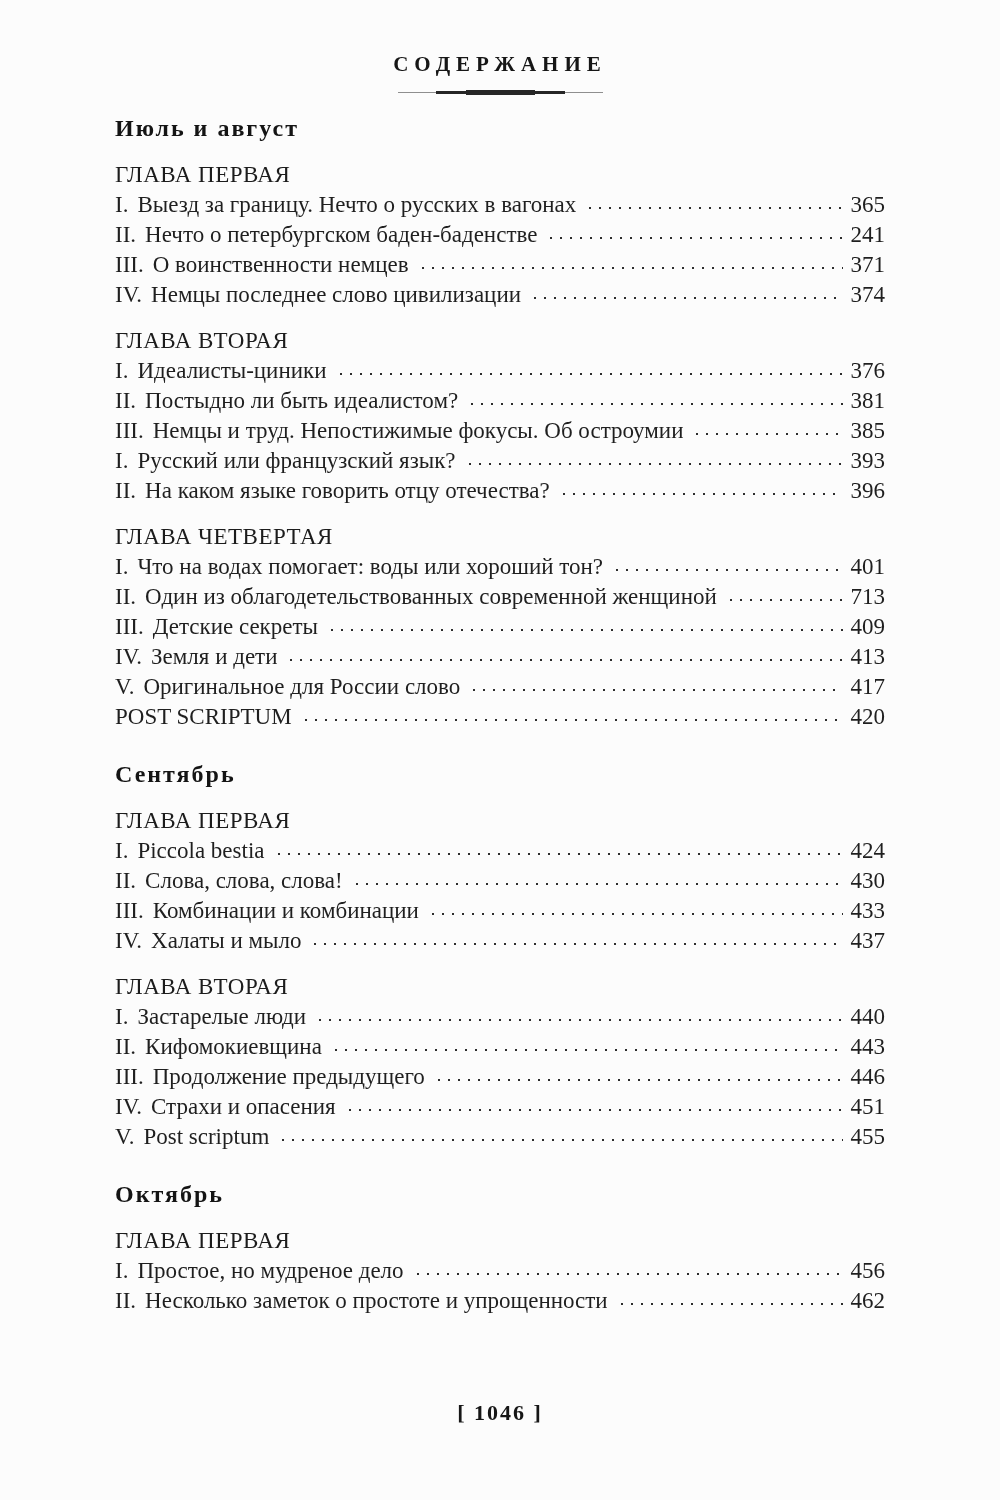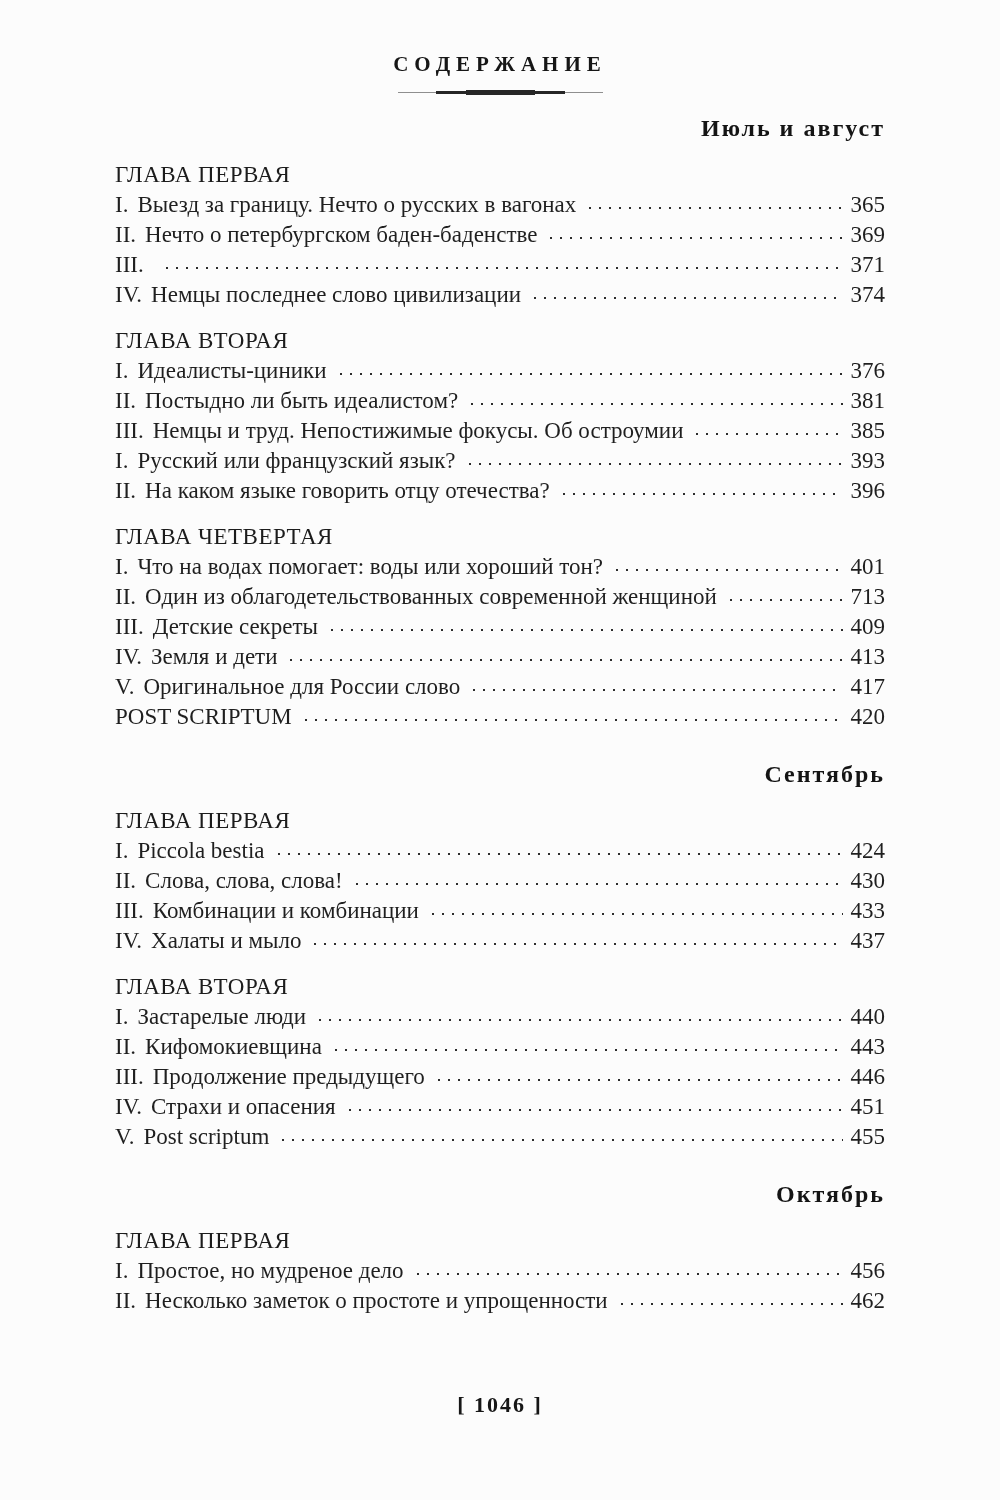--- a/index.html
+++ b/index.html
@@ -26,21 +26,21 @@
   .title-divider {
     position: relative;
     width: 205px;
     height: 6px;
     margin: 13px auto 10px auto;
   }
   .title-divider .line-thin  { position: absolute; top: 2px; left: 0;    right: 0;    height: 1px; background: #8f8f8f; }
   .title-divider .line-mid   { position: absolute; top: 1px; left: 38px; right: 38px; height: 3px; background: #262626; }
   .title-divider .line-thick { position: absolute; top: 0;   left: 68px; right: 68px; height: 5px; background: #262626; }
   .month-heading {
-    text-align: right;
+    text-align: left;
     font-size: 24px;
     font-weight: bold;
     letter-spacing: 2px;
     color: #141414;
     margin: 26px 0 6px 0;
     line-height: 32px;
   }
   section:first-child .month-heading { margin-top: 16px; }
   .chapter-heading {
     font-size: 23px;
@@ -68,21 +68,21 @@
     background-image: radial-gradient(circle, #2d2d2d 1.3px, rgba(0,0,0,0) 1.5px);
     background-size: 10px 10px;
     background-repeat: repeat-x;
     background-position: left calc(100% - 7px);
   }
   .entry-page { text-align: right; }
   .page-footer {
     position: absolute;
     left: 0;
     right: 0;
-    bottom: 82px;
+    bottom: 74px;
     text-align: center;
     font-size: 22px;
     font-weight: bold;
     letter-spacing: 2px;
     color: #161616;
   }
 </style>
 </head>
 <body>
 
@@ -101,24 +101,25 @@
         <div class="toc-entry">
           <span class="entry-num">I.</span>
           <span class="entry-title">Выезд за границу. Нечто о русских в вагонах</span>
           <span class="leader"></span>
           <span class="entry-page">365</span>
         </div>
         <div class="toc-entry">
           <span class="entry-num">II.</span>
           <span class="entry-title">Нечто о петербургском баден-баденстве</span>
           <span class="leader"></span>
-          <span class="entry-page">369</span>
-        </div>
-        <div class="toc-entry">
-          <span class="entry-num">III.</span>
+          <span class="entry-page">241</span>
+        </div>
+        <div class="toc-entry">
+          <span class="entry-num">III.</span>
+          <span class="entry-title">О воинственности немцев</span>
           <span class="leader"></span>
           <span class="entry-page">371</span>
         </div>
         <div class="toc-entry">
           <span class="entry-num">IV.</span>
           <span class="entry-title">Немцы последнее слово цивилизации</span>
           <span class="leader"></span>
           <span class="entry-page">374</span>
         </div>
         <div class="chapter-heading">ГЛАВА ВТОРАЯ</div>

